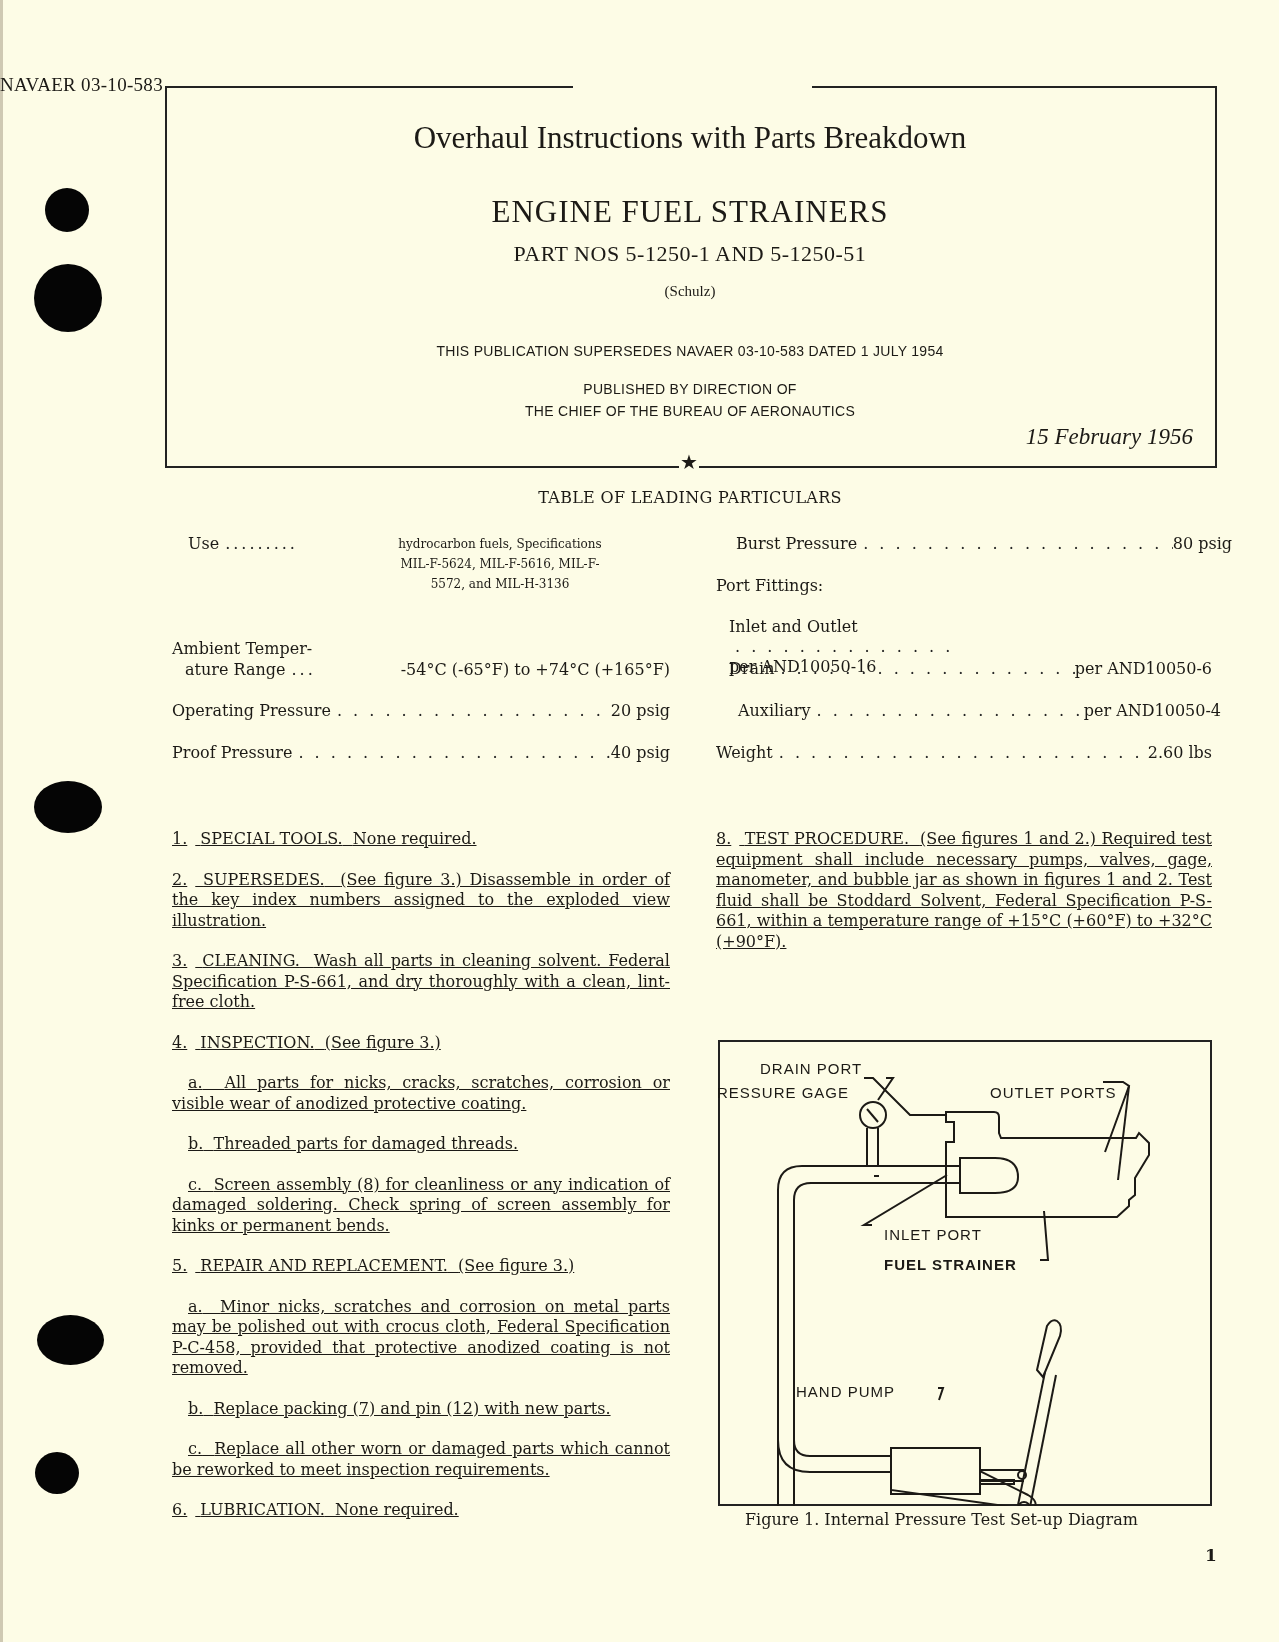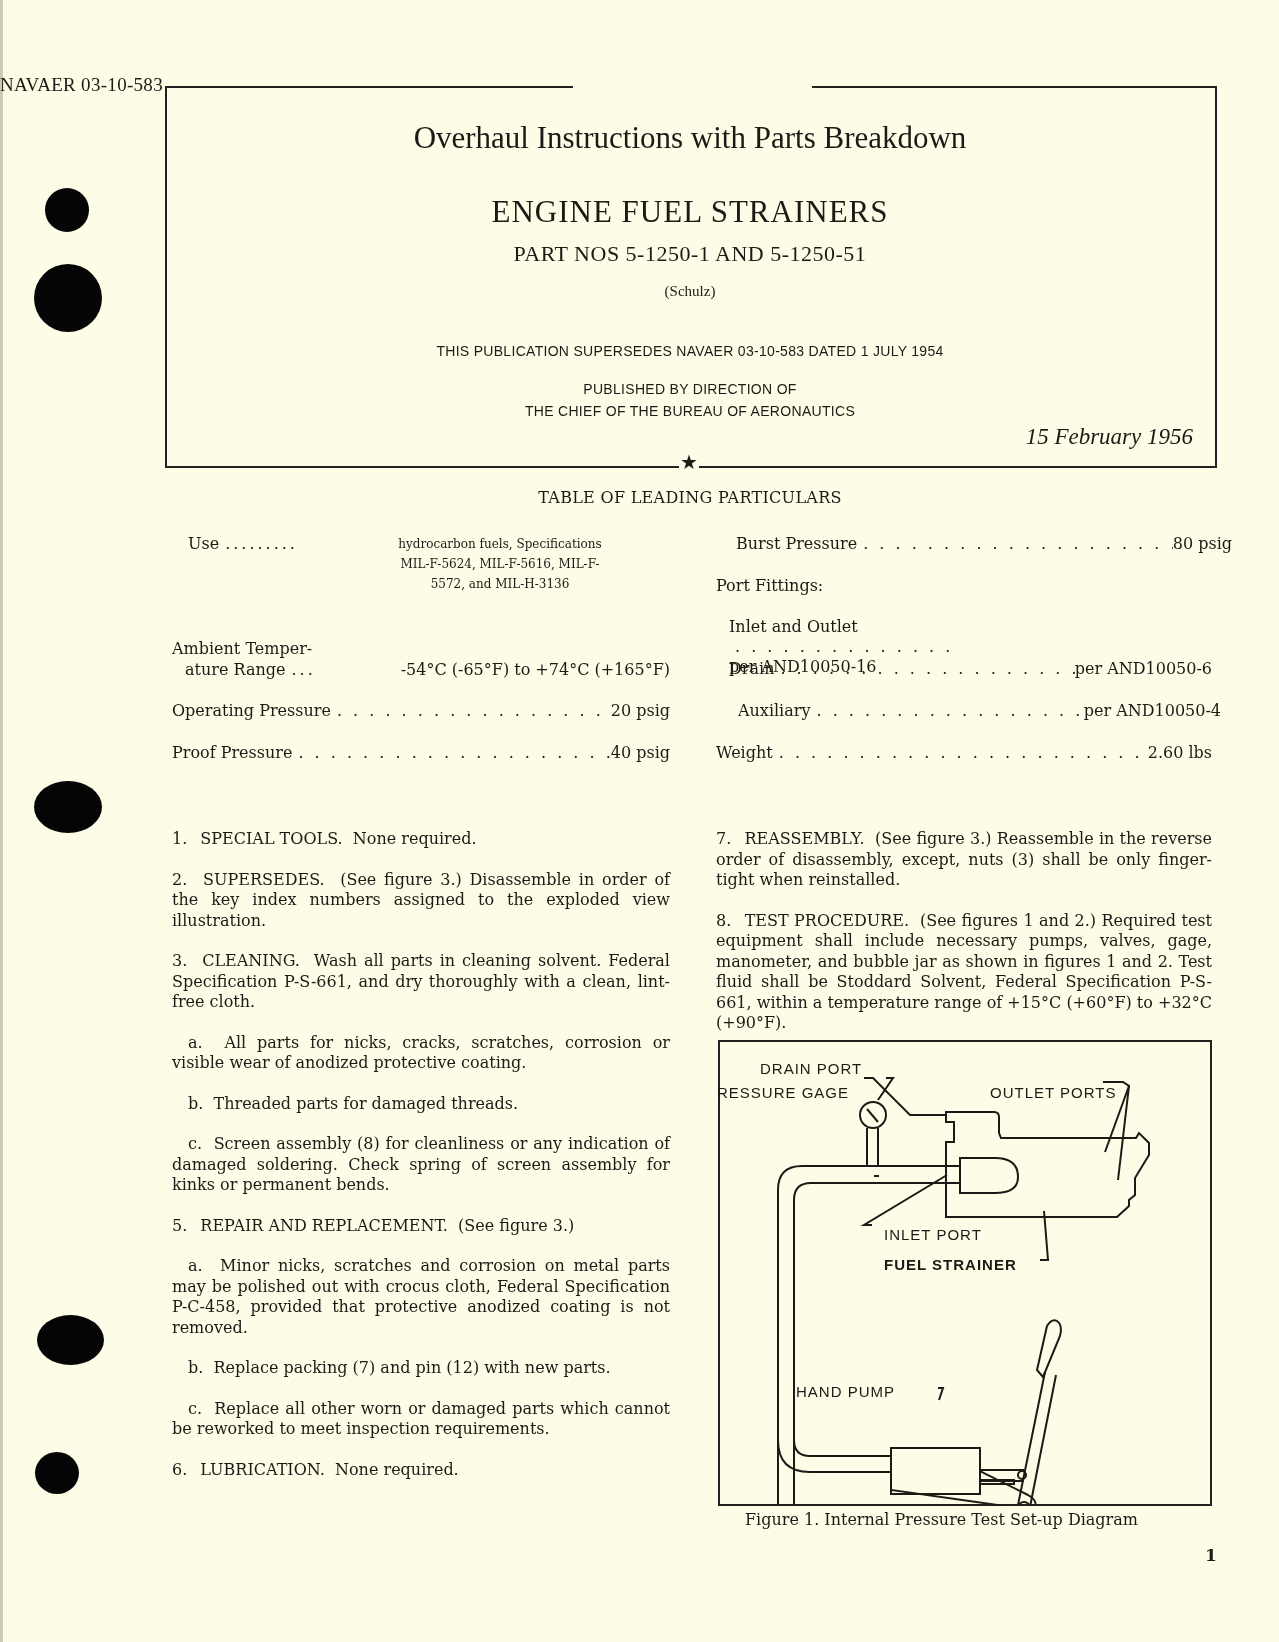--- a/index.html
+++ b/index.html
@@ -37,21 +37,21 @@
 
   
   .prow { position: absolute; display: flex; font-size: 16px; line-height: 20px; white-space: nowrap; }
   .prow .lbl { }
   .prow .dots { flex: 1; overflow: hidden; letter-spacing: 3px; color: #222; padding: 0 6px; }
   .prow .val { }
   .multi { position: absolute; font-size: 12px; line-height: 20px; text-align: center; }
 
   
   .col { position: absolute; font-size: 16px; line-height: 20.5px; text-align: justify; }
-  .col p { margin: 0 0 20px 0; }
+  .col p { margin: 0 0 20px 0; text-decoration: underline; }
   .col p.sub { text-indent: 16px; }
   .col .num { margin-right: 8px; }
 
   
   .fig-frame { position: absolute; left: 718px; top: 1040px; width: 494px; height: 466px; border: 2px solid #222; box-sizing: border-box; }
   .fig-svg { position: absolute; left: 718px; top: 1040px; }
   .fig-label { font-family: "Liberation Sans", sans-serif; font-size: 15px; letter-spacing: 1px; fill: #1c1a16; }
   .fig-caption { position: absolute; left: 745px; top: 1510px; font-size: 16px; }
   .page-num { position: absolute; left: 1205px; top: 1545px; font-size: 17px; font-weight: bold; }
 </style>
@@ -138,32 +138,32 @@
 <div class="prow" style="left:716px;top:743px;width:496px;">
   <span class="lbl">Weight</span>
   <span class="dots">. . . . . . . . . . . . . . . . . . . . . . . . . . . .</span>
   <span class="val">2.60 lbs</span>
 </div>
 
 <div class="col" style="left:172px;top:829px;width:498px;">
   <p><span class="num">1.</span> <span>SPECIAL TOOLS.</span>&nbsp;&nbsp;<span>None required.</span></p>
   <p><span class="num">2.</span> <span>SUPERSEDES.</span>&nbsp;&nbsp;<span>(See figure 3.) Disassemble in order of the key index numbers assigned to the exploded view illustration.</span></p>
   <p><span class="num">3.</span> <span>CLEANING.</span>&nbsp;&nbsp;<span>Wash all parts in cleaning solvent. Federal Specification P-S-661, and dry thoroughly with a clean, lint-free cloth.</span></p>
+  <p><span class="num">4.</span> <span>INSPECTION.</span>&nbsp;&nbsp;<span>(See figure 3.)</span></p>
   <p class="sub"><span>a.</span>&nbsp; <span>All parts for nicks, cracks, scratches, corrosion or visible wear of anodized protective coating.</span></p>
   <p class="sub"><span>b.</span>&nbsp; <span>Threaded parts for damaged threads.</span></p>
   <p class="sub"><span>c.</span>&nbsp; <span>Screen assembly (8) for cleanliness or any indication of damaged soldering. Check spring of screen assembly for kinks or permanent bends.</span></p>
   <p><span class="num">5.</span> <span>REPAIR AND REPLACEMENT.</span>&nbsp;&nbsp;<span>(See figure 3.)</span></p>
   <p class="sub"><span>a.</span>&nbsp; <span>Minor nicks, scratches and corrosion on metal parts may be polished out with crocus cloth, Federal Specification P-C-458, provided that protective anodized coating is not removed.</span></p>
   <p class="sub"><span>b.</span>&nbsp; <span>Replace packing (7) and pin (12) with new parts.</span></p>
   <p class="sub"><span>c.</span>&nbsp; <span>Replace all other worn or damaged parts which cannot be reworked to meet inspection requirements.</span></p>
   <p><span class="num">6.</span> <span>LUBRICATION.</span>&nbsp;&nbsp;<span>None required.</span></p>
 </div>
 
 <div class="col" style="left:716px;top:829px;width:496px;">
-  <p><span class="num">7.</span> <span>REASSEMBLY.</span>&nbsp;&nbsp;<span>(See figure 3.) Reassemble in the reverse order of disassembly, except, nuts (3) shall be only finger-tight when reinstalled.</span></p>
   <p><span class="num">8.</span> <span>TEST PROCEDURE.</span>&nbsp;&nbsp;<span>(See figures 1 and 2.) Required test equipment shall include necessary pumps, valves, gage, manometer, and bubble jar as shown in figures 1 and 2. Test fluid shall be Stoddard Solvent, Federal Specification P-S-661, within a temperature range of +15°C (+60°F) to +32°C (+90°F).</span></p>
 </div>
 
 <div class="fig-frame"></div>
 <svg class="fig-svg" width="494" height="466" viewBox="0 0 494 466">
   <g fill="none" stroke="#1c1a16" stroke-width="2">
 
     <path d="M 60 500 L 60 150 Q 60 126 84 126 L 242 126"></path>
     <path d="M 76 500 L 76 160 Q 76 143 93 143 L 242 143"></path>
     <path d="M 60 390 L 60 400 Q 60 432 92 432 L 173 432"></path>

